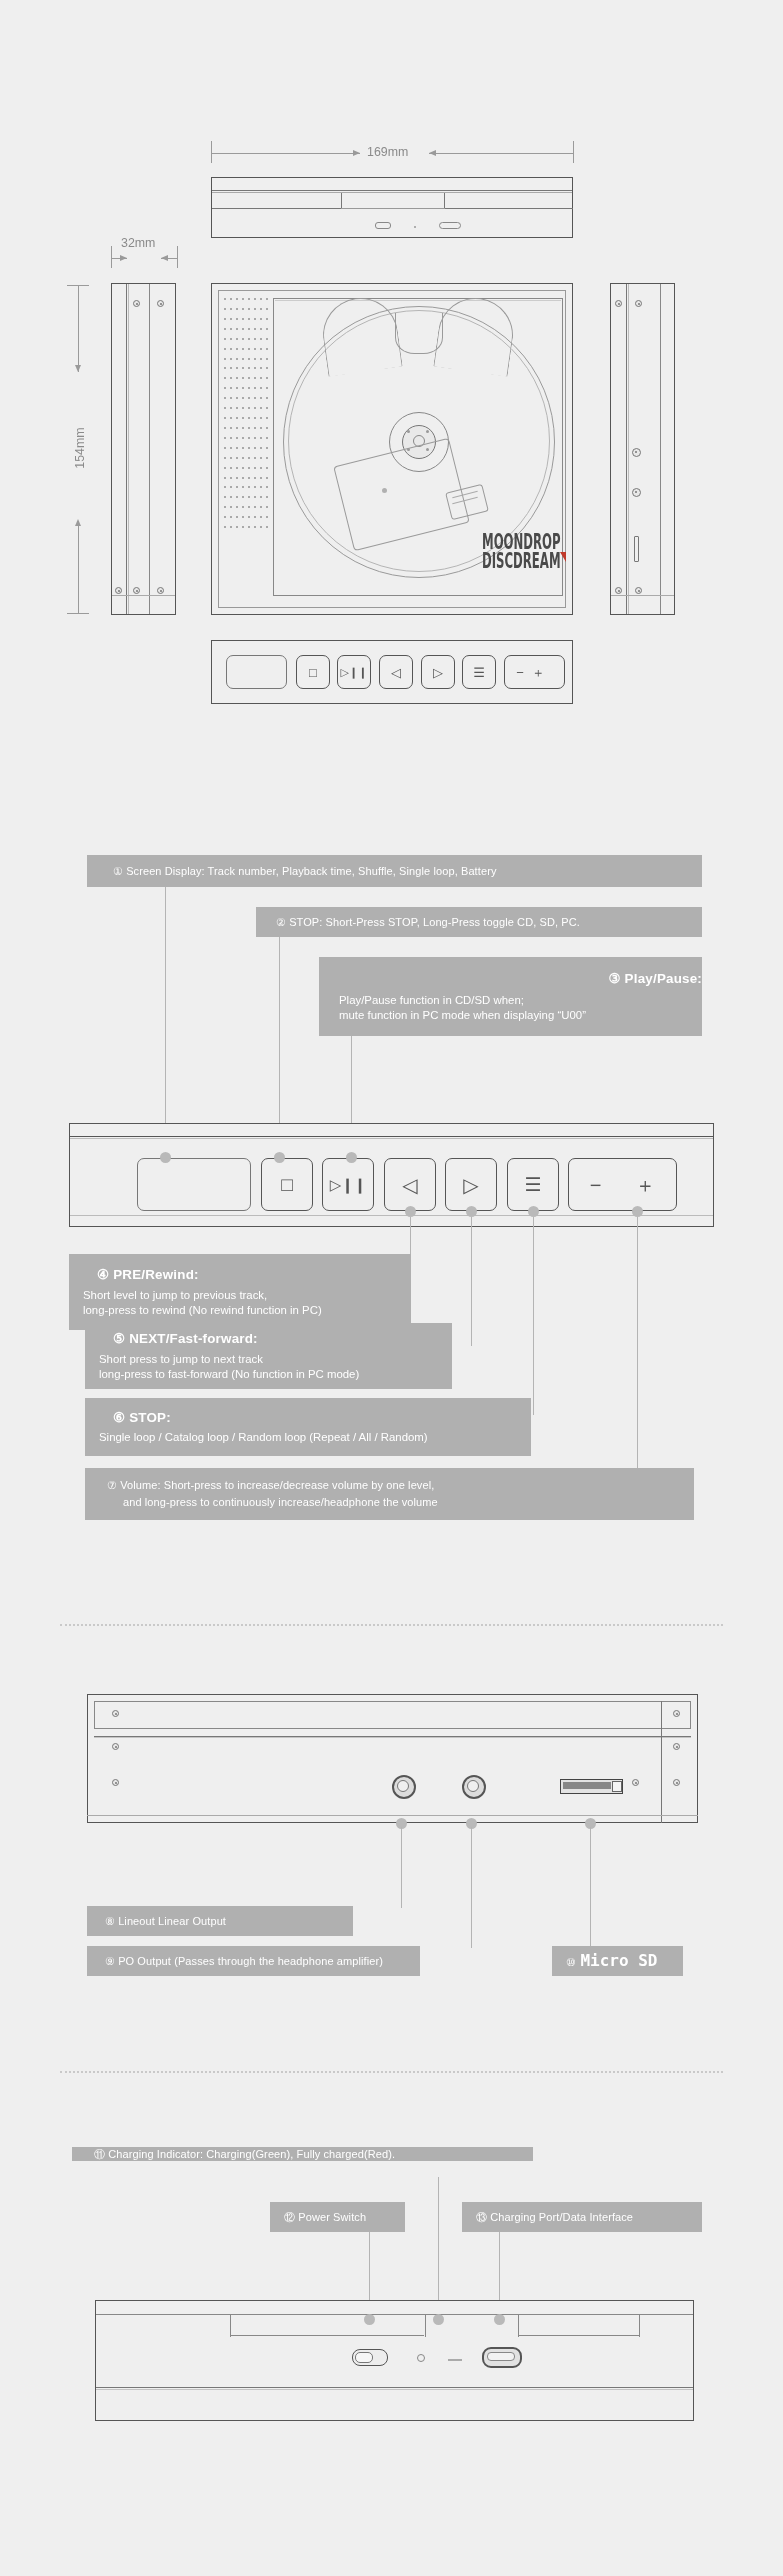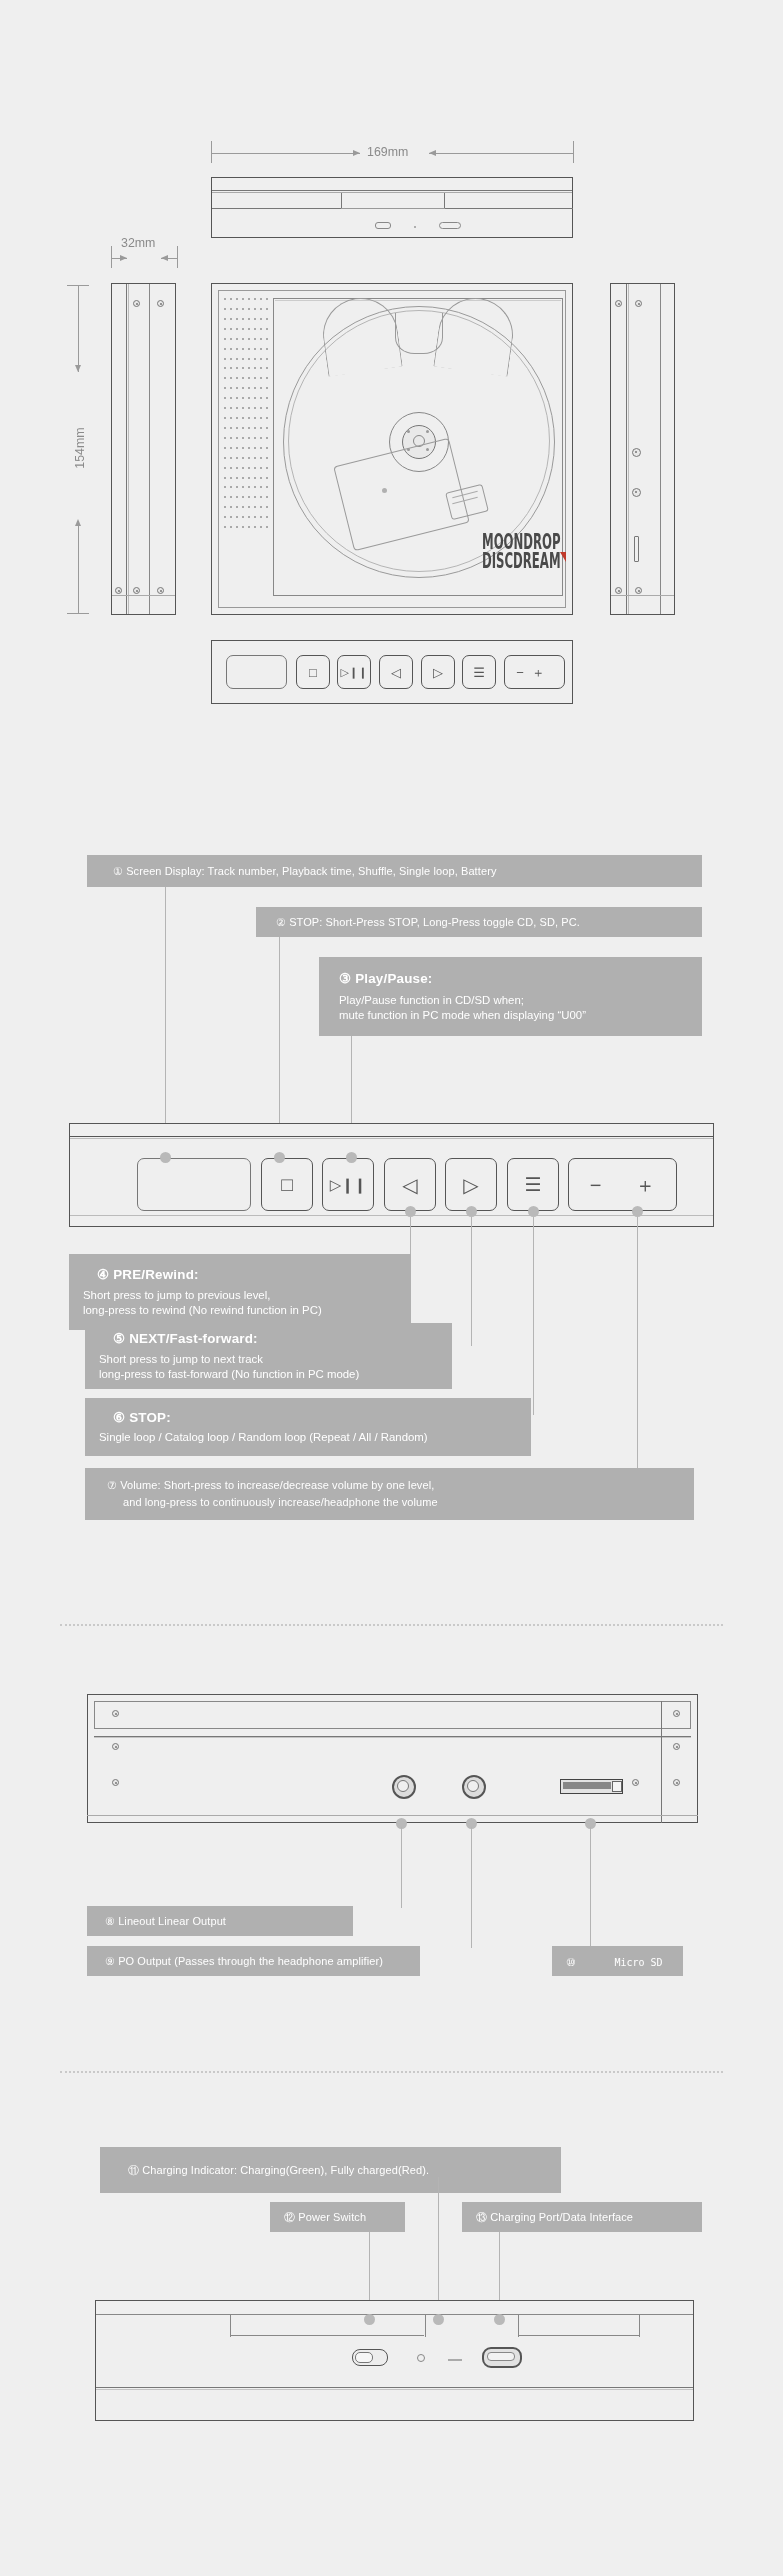--- a/index.html
+++ b/index.html
@@ -60,21 +60,21 @@
 
   
   .grille{position:absolute;}
   .gdot{position:absolute;width:1.5px;height:1.5px;border-radius:50%;background:#9b9b9b;}
 
   .logo{position:absolute;color:#4a4a4a;font-family:"DejaVu Sans Condensed","Liberation Sans Narrow","Liberation Sans",sans-serif;
         font-weight:bold;line-height:0.92;letter-spacing:0px;transform:scaleX(0.62);transform-origin:left top;white-space:nowrap;}
   .logo-l1{font-size:21px;}
   .logo-l2{font-size:21px;}
   .redmark{position:absolute;background:#c0392b;}
-  .micro-sd-label{font-family:"DejaVu Sans Mono","Liberation Mono",monospace;font-weight:normal;font-size:10px;margin-left:34px;}
+  .micro-sd-label{font-family:"DejaVu Sans Mono","Liberation Mono",monospace;font-weight:bold;font-size:16px;}
 </style>
 </head>
 <body>
 
 <div class="abs" style="left:0;top:0;width:784px;height:754px;">
 
   <div>
     <div class="dimvert" style="left:211px;top:141px;height:22px;"></div>
     <div class="dimvert" style="left:573px;top:141px;height:22px;"></div>
     <div class="dimline" style="left:211px;top:153px;width:149px;"></div>
@@ -417,21 +417,21 @@
 
   <div class="callout" style="left:256px;top:74px;width:446px;height:30px;padding-left:20px;">
     <div class="line co-single">
       <span class="circnum">②</span>
       <span>STOP: Short-Press STOP, Long-Press toggle CD, SD, PC.</span>
     </div>
   </div>
   <div class="leader" style="left:279px;top:104px;height:187px;"></div>
 
   <div class="callout" style="left:319px;top:124px;width:383px;height:79px;padding-left:20px;">
-    <div class="line co-title" style="margin-bottom:6px;">
+    <div class="line co-title" style="margin-bottom:6px;text-align:right;">
       <span class="circnum">③</span>
       <span>Play/Pause:</span>
     </div>
     <div class="line co-body">Play/Pause function in CD/SD when;</div>
     <div class="line co-body">mute function in PC mode when displaying “U00”</div>
   </div>
   <div class="leader" style="left:351px;top:203px;height:88px;"></div>
 
   <div>
     <div class="outline" style="left:69px;top:290px;width:645px;height:104px;"></div>
@@ -468,21 +468,21 @@
   <div class="dot" style="left:466px;top:373px;"></div>
   <div class="dot" style="left:528px;top:373px;"></div>
   <div class="dot" style="left:632px;top:373px;"></div>
 
   <div class="leader" style="left:410px;top:384px;height:60px;"></div>
   <div class="callout" style="left:69px;top:421px;width:342px;height:76px;padding-left:14px;">
     <div class="line co-title" style="margin-bottom:4px;padding-left:14px;">
       <span class="circnum">④</span>
       <span>PRE/Rewind:</span>
     </div>
-    <div class="line co-body">Short press to jump to previous level,</div>
+    <div class="line co-body">Short level to jump to previous track,</div>
     <div class="line co-body">long-press to rewind (No rewind function in PC)</div>
   </div>
 
   <div class="leader" style="left:471px;top:384px;height:129px;"></div>
   <div class="callout" style="left:85px;top:490px;width:367px;height:66px;padding-left:14px;">
     <div class="line co-title" style="margin-bottom:4px;padding-left:14px;">
       <span class="circnum">⑤</span>
       <span>NEXT/Fast-forward:</span>
     </div>
     <div class="line co-body">Short press to jump to next track</div>
@@ -566,21 +566,21 @@
       <span class="circnum co-single">⑩</span>
       <span class="micro-sd-label">Micro SD</span>
     </div>
   </div>
 </div>
 
 <div class="sep" style="left:60px;top:2071px;width:663px;"></div>
 
 <div class="abs" style="left:0;top:2133px;width:784px;height:417px;">
 
-  <div class="callout" style="left:100px;top:14px;width:461px;height:46px;padding-left:28px;">
+  <div class="callout" style="left:72px;top:14px;width:461px;height:14px;padding-left:22px;">
     <div class="line co-single">
       <span class="circnum">⑪</span>
       <span>Charging Indicator: Charging(Green), Fully charged(Red).</span>
     </div>
   </div>
   <div class="leader" style="left:438px;top:44px;height:198px;"></div>
 
   <div class="callout" style="left:270px;top:69px;width:135px;height:30px;padding-left:14px;">
     <div class="line co-single">
       <span class="circnum">⑫</span>

